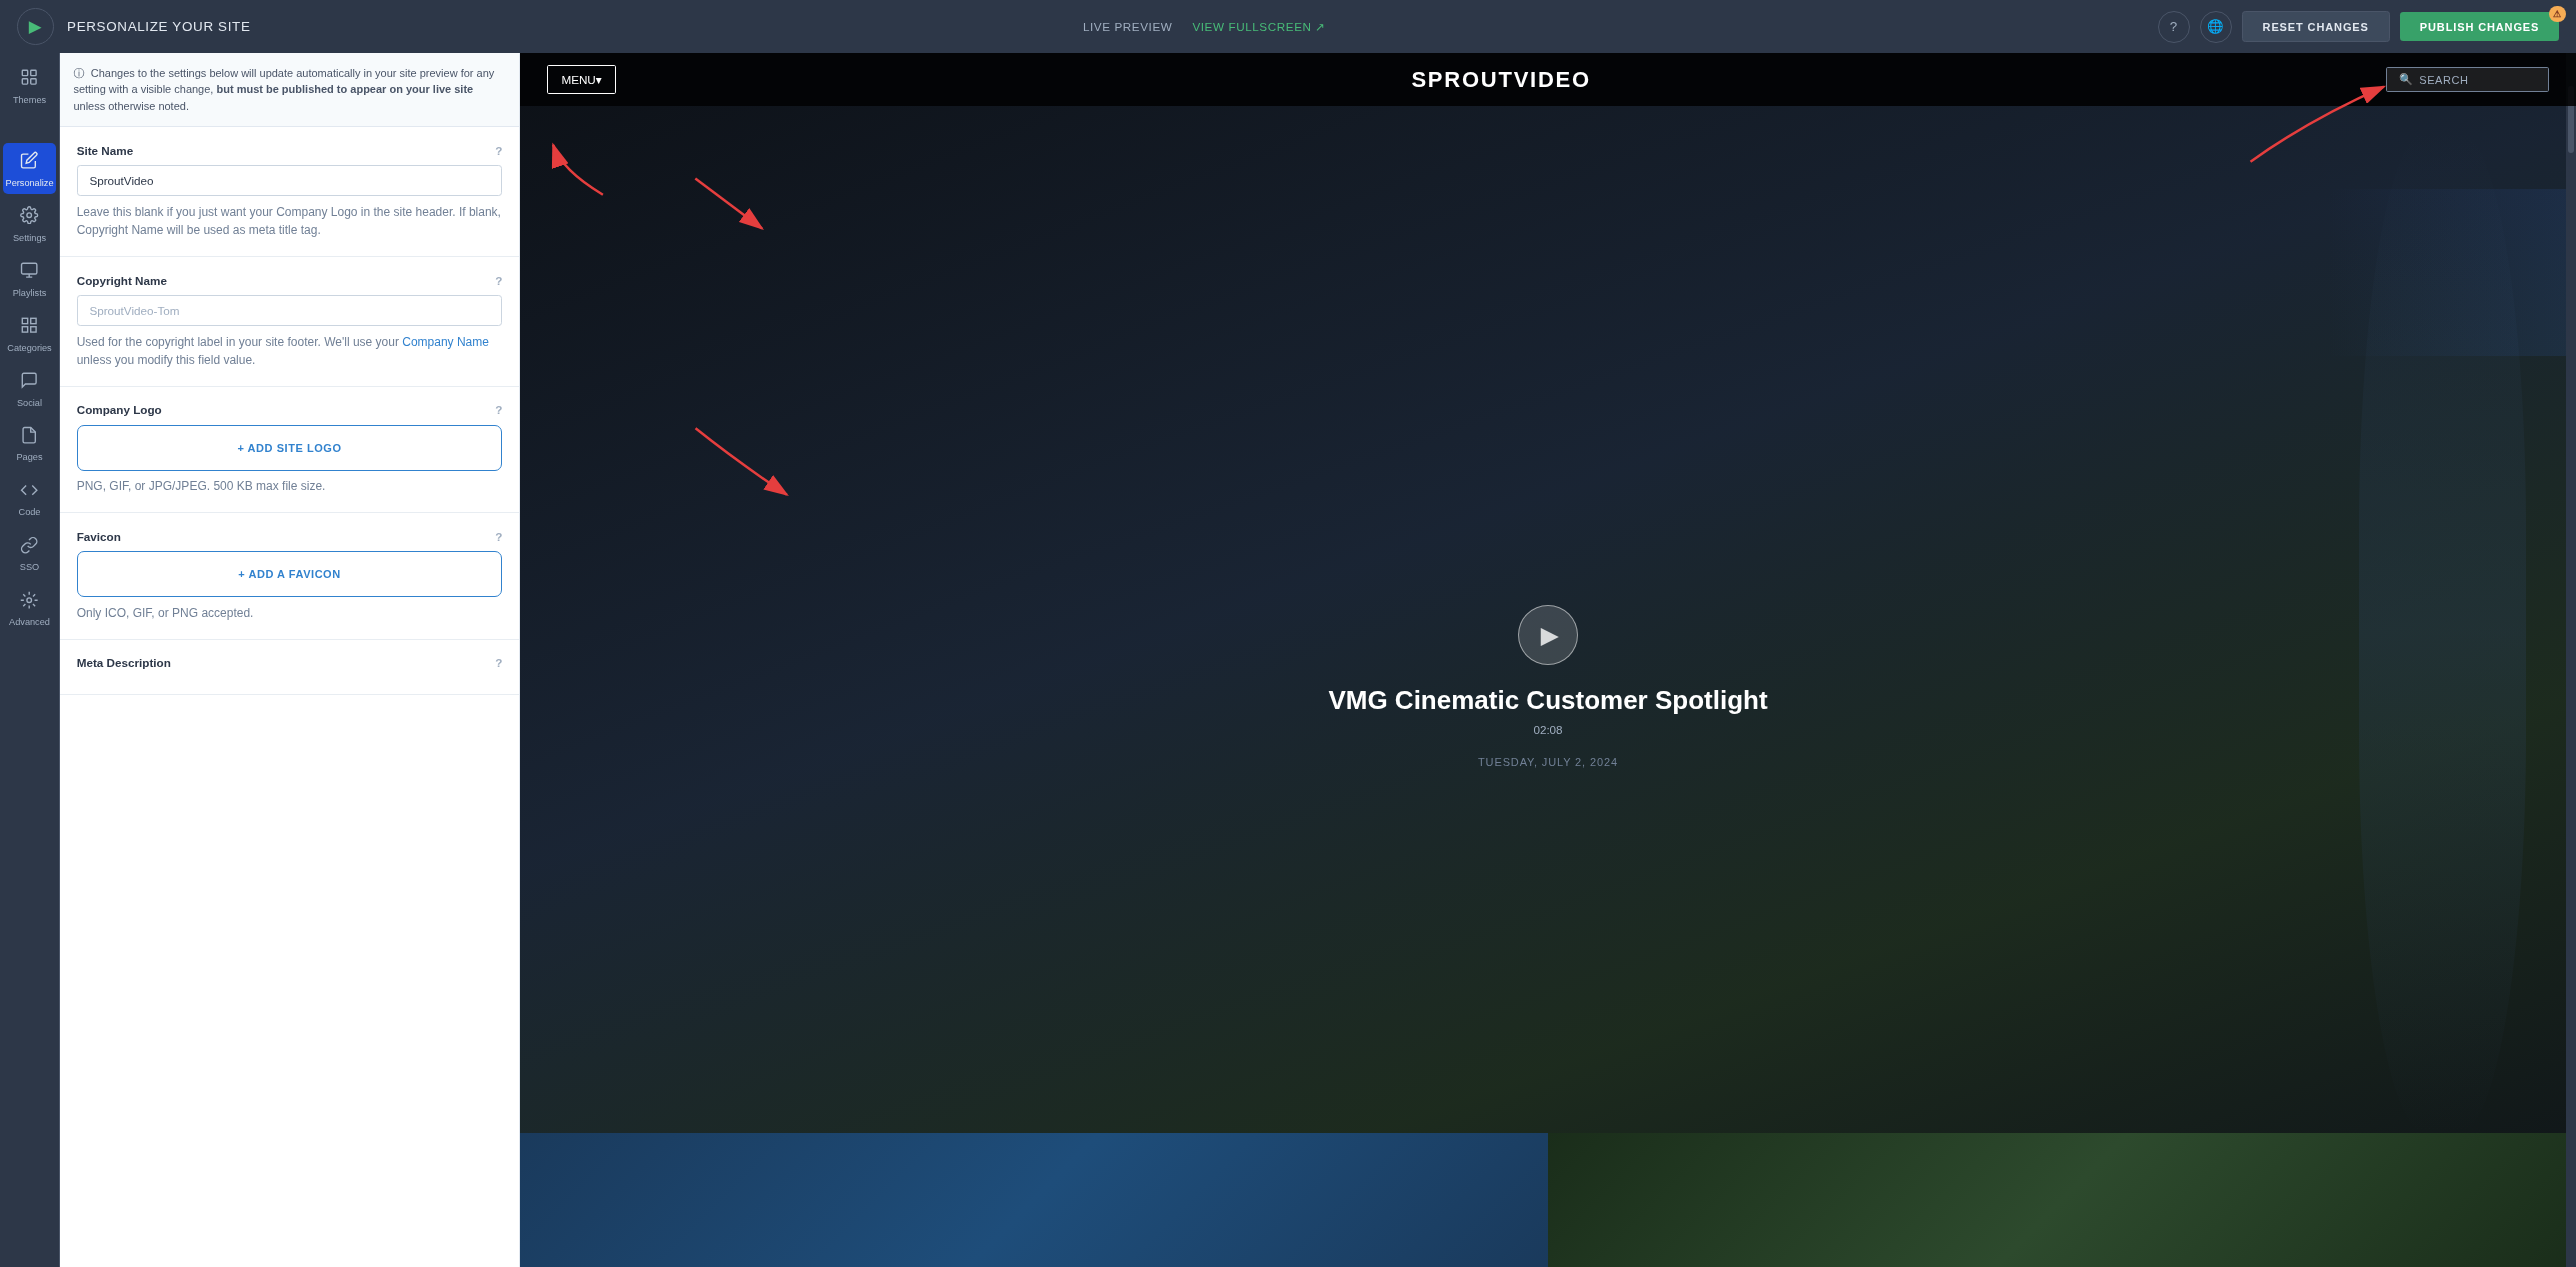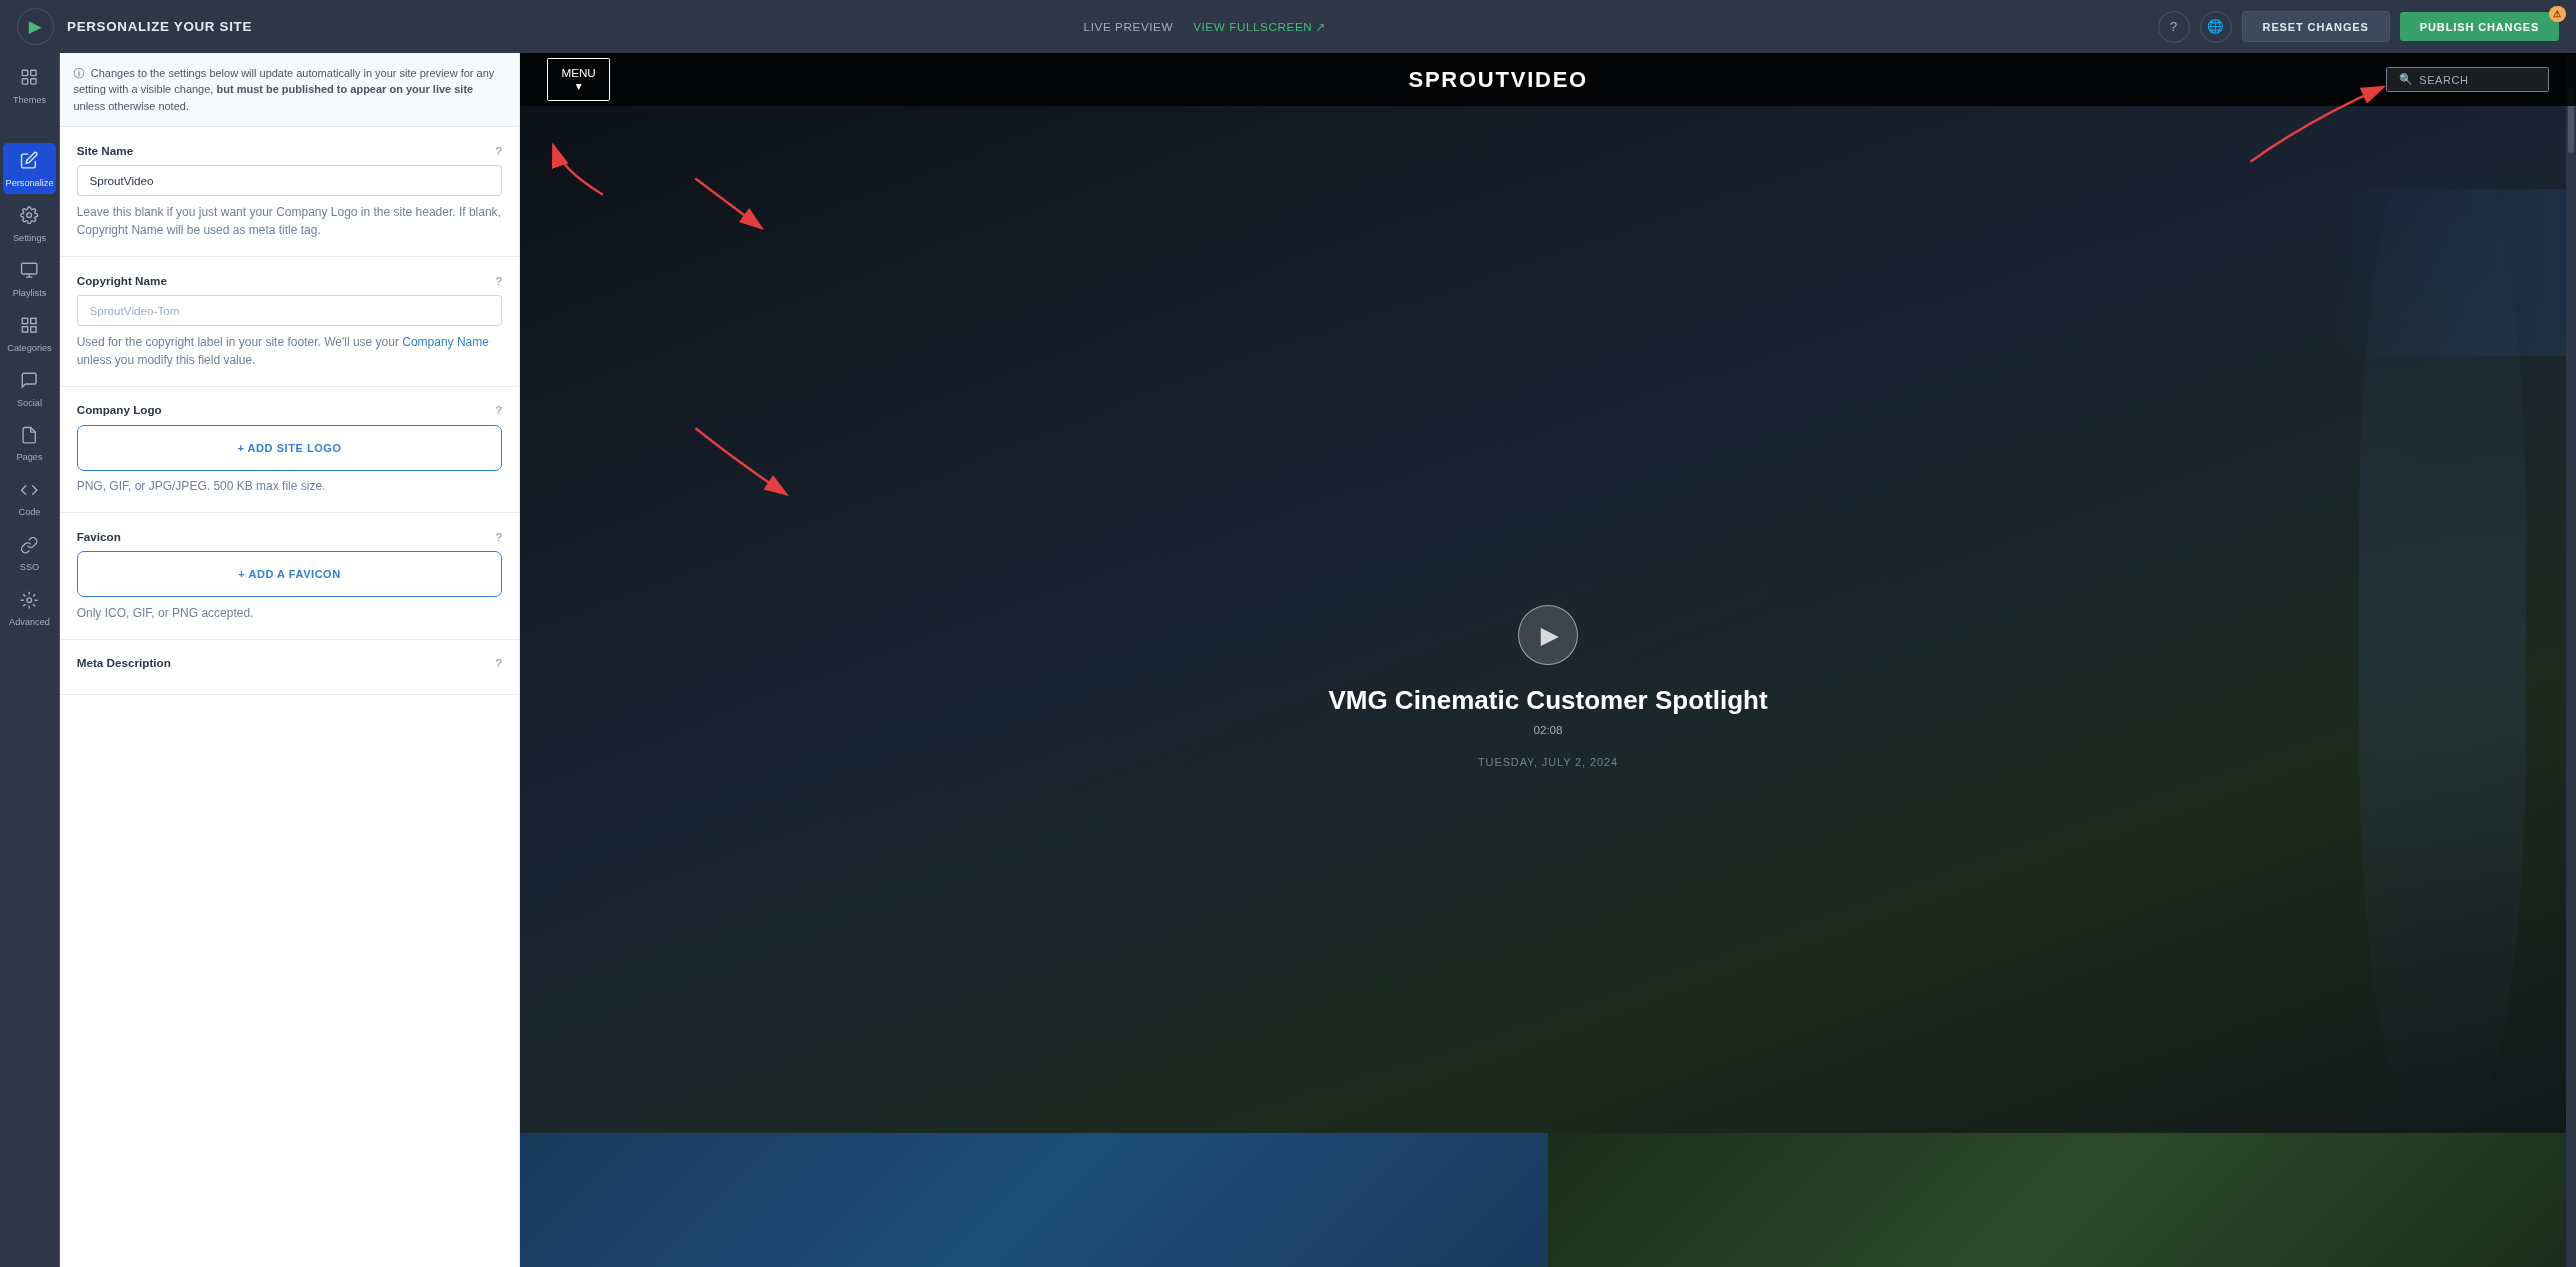--- a/index.html
+++ b/index.html
@@ -9,21 +9,21 @@
     .topbar {
       display: flex; align-items: center; justify-content: space-between;
       background: #2d3748; height: 53px; padding: 0 16.7px; flex-shrink: 0;
     }
     .topbar-left { display: flex; align-items: center; gap: 13.4px; }
     .logo-circle {
       width: 37px; height: 37px; border-radius: 50%; background: #2d3748;
       border: 1.7px solid #4a5568; display: flex; align-items: center; justify-content: center;
     }
     .logo-play { color: #48bb78; font-size: 16.7px; }
-    .topbar-title { color: #e2e8f0; font-size: 13.4px; font-weight: 700; letter-spacing: 0.05em; text-transform: uppercase; }
+    .topbar-title { color: #e2e8f0; font-size: 13.4px; font-weight: 400; letter-spacing: 0.05em; text-transform: uppercase; }
     .topbar-center { display: flex; align-items: center; gap: 20px; }
     .live-preview-label { color: #a0aec0; font-size: 11.7px; font-weight: 500; letter-spacing: 0.05em; text-transform: uppercase; }
     .view-fullscreen { color: #48bb78; font-size: 11.7px; font-weight: 500; letter-spacing: 0.05em; text-transform: uppercase; cursor: pointer; text-decoration: none; display: flex; align-items: center; gap: 3.3px; }
     .topbar-right { display: flex; align-items: center; gap: 10px; }
     .icon-btn {
       width: 32px; height: 32px; border-radius: 50%; border: 0.8px solid #4a5568;
       background: transparent; color: #a0aec0; display: flex; align-items: center;
       justify-content: center; cursor: pointer; font-size: 13.4px;
     }
     .reset-btn {
@@ -100,21 +100,21 @@
 
     
     .site-header {
       background: rgba(0,0,0,0.85); display: flex; align-items: center;
       justify-content: space-between; padding: 0 27px; height: 53px;
       position: relative; z-index: 10;
     }
     .menu-btn {
       background: transparent; border: 1.3px solid #fff; color: #fff;
       padding: 6.7px 13.4px; font-size: 11.7px; font-weight: 500; cursor: pointer;
-      display: flex; align-items: center; gap: 0; border-radius: 1.7px; flex-direction: column;
+      display: flex; align-items: center; gap: 0; border-radius: 1.7px;
     }
     .site-logo-text { color: #fff; font-size: 22px; font-weight: 700; letter-spacing: 0.08em; text-transform: uppercase; }
     .site-search { display: flex; align-items: center; border: 0.8px solid #718096; background: rgba(255,255,255,0.1); padding: 5px 11.7px; gap: 6.7px; border-radius: 1.7px; }
     .site-search input { background: transparent; border: none; outline: none; color: #fff; font-size: 11px; width: 117px; }
     .site-search input::placeholder { color: #a0aec0; letter-spacing: 0.05em; text-transform: uppercase; }
 
     
     .hero-video {
       position: relative; background: linear-gradient(135deg, #1a202c 0%, #2d3748 40%, #1a202c 100%);
       height: calc(100% - 53px); display: flex; flex-direction: column; align-items: center; justify-content: center;

